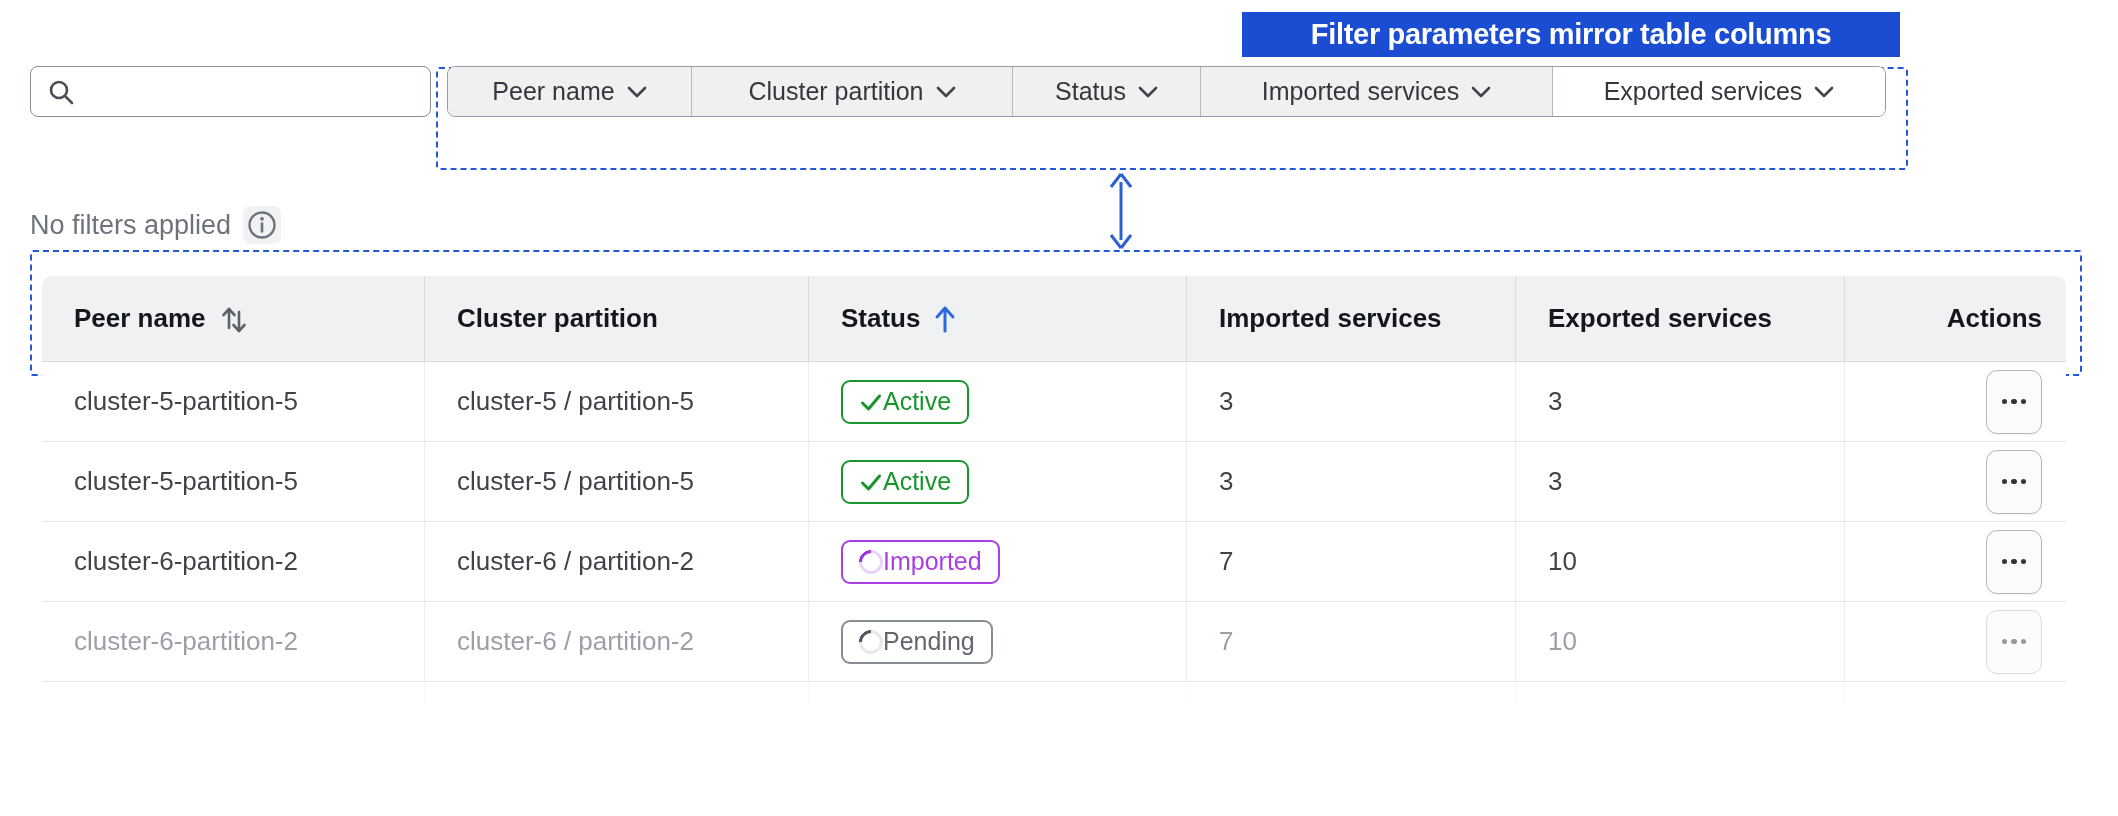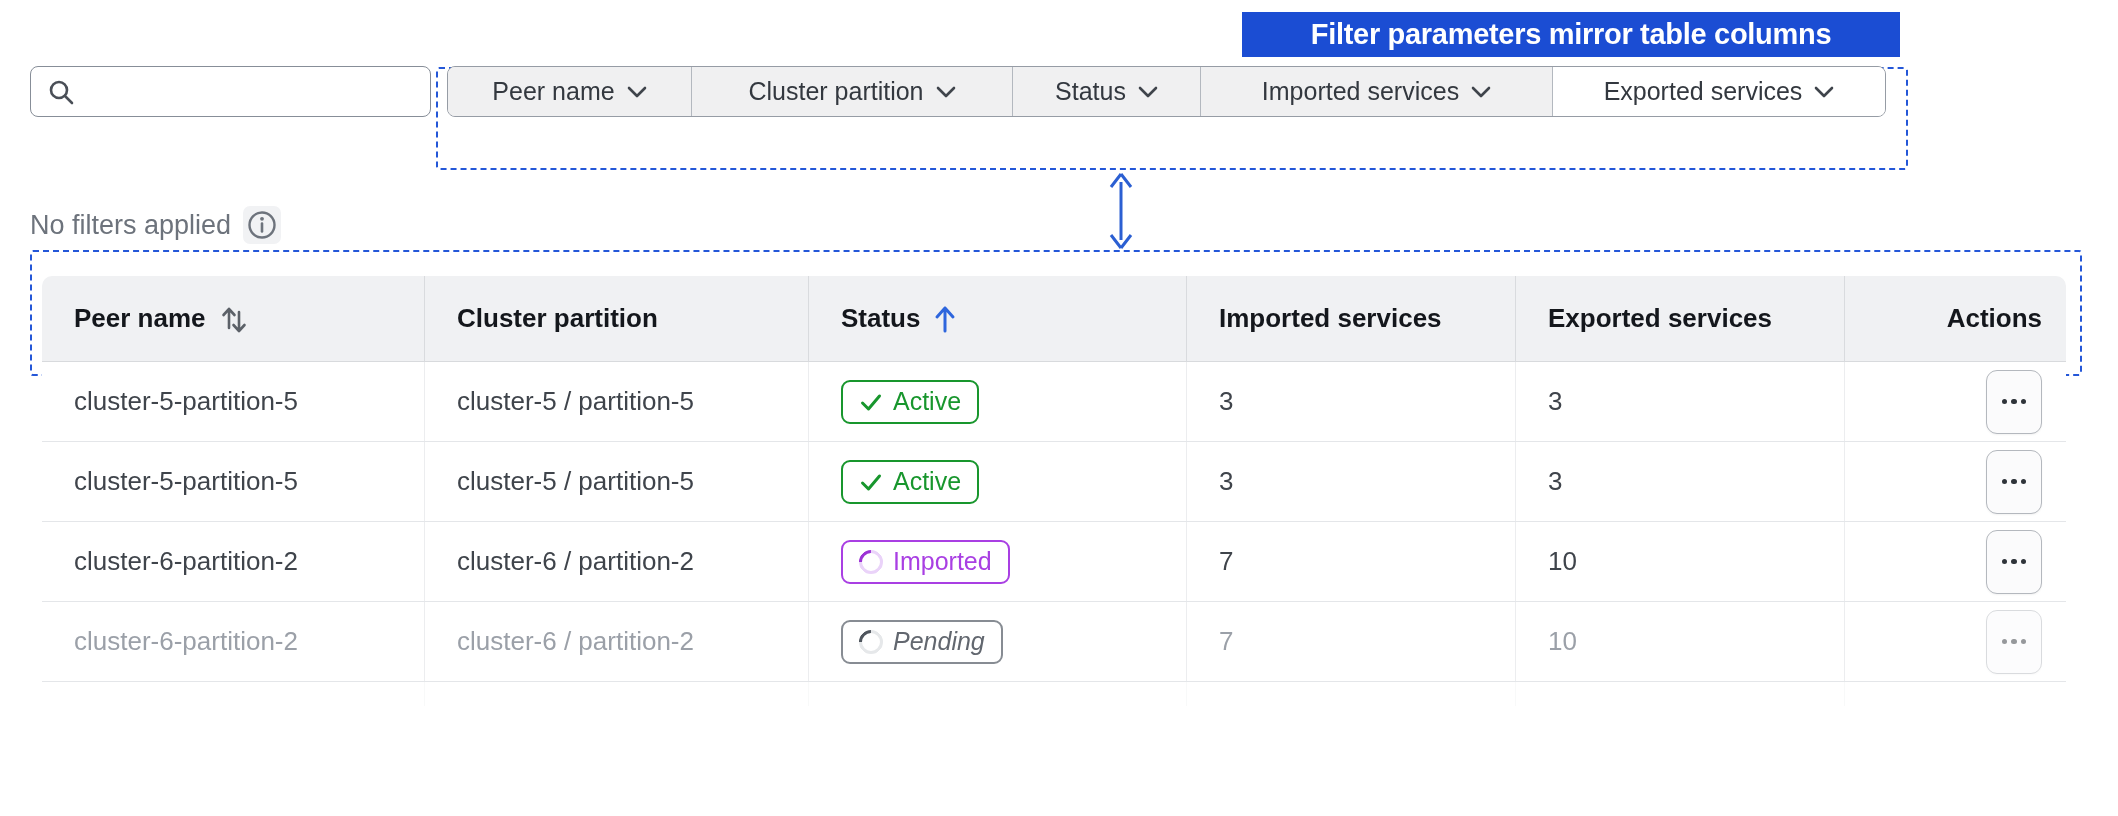--- a/index.html
+++ b/index.html
@@ -165,31 +165,31 @@
   .table-fade {
     position: absolute;
     left: 42px; top: 742px;
     width: 2024px; height: 34px;
     background: linear-gradient(to bottom, rgba(255,255,255,0) 0%, #ffffff 85%);
   }
 
   
   .badge {
     display: inline-flex; align-items: center;
-    gap: 10px;
+    gap: 0;
     height: 44px;
     padding: 0 16px;
     border-radius: 9px;
     font-size: 25px;
     font-weight: 400;
     background: #ffffff;
   }
   .badge-active   { color: #18962d; border: 2px solid #18962d; }
   .badge-starting { color: #a93fe3; border: 2px solid #a93fe3; }
-  .badge-pending  { color: #62676f; border: 2px solid #878c93; font-style: italic; }
+  .badge-pending  { color: #62676f; border: 2px solid #878c93; }
 
   .icon-spinner {
     width: 24px; height: 24px;
     border-radius: 50%;
     border: 3.5px solid transparent;
     transform: rotate(-45deg);
     flex: none;
   }
   .badge-starting .icon-spinner { border-color: #ead3f9; border-top-color: #9d33d6; }
   .badge-pending  .icon-spinner { border-color: #e6e8ea; border-top-color: #4f555d; }

